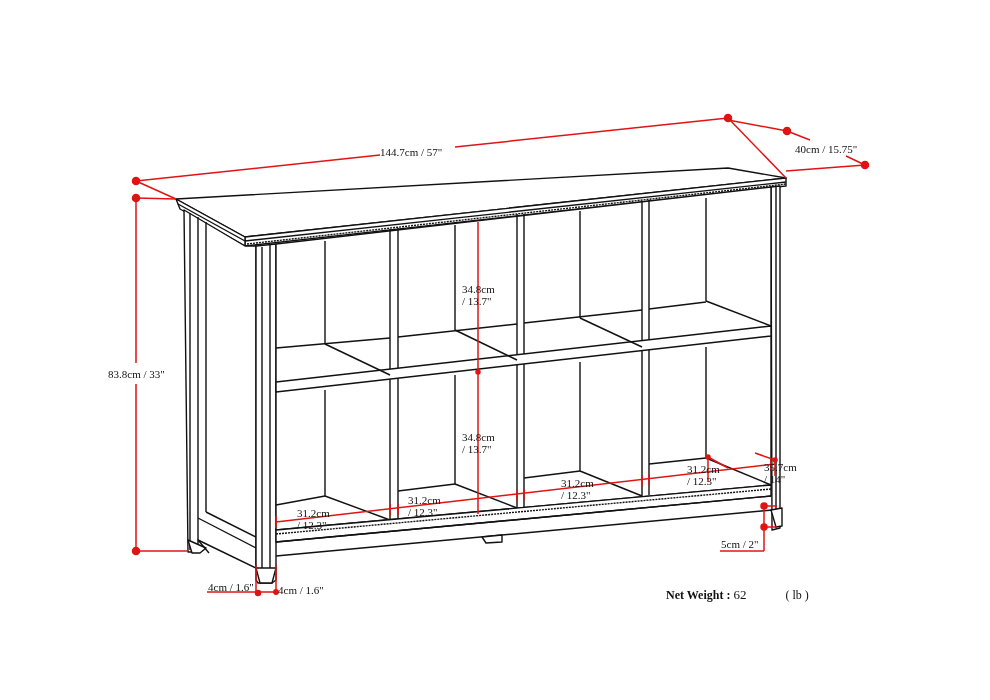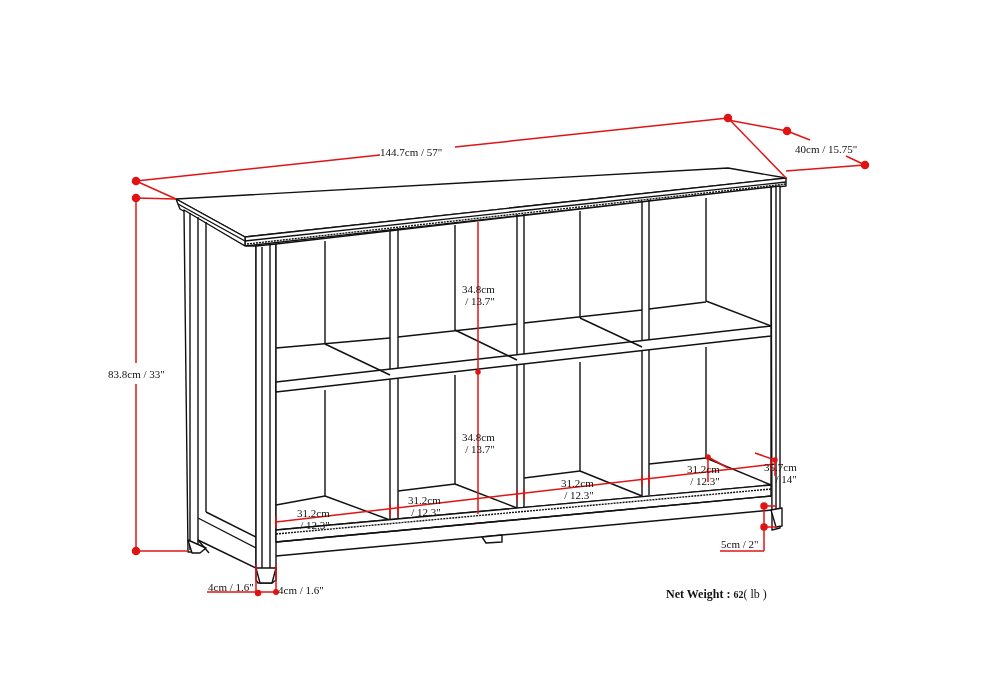--- a/index.html
+++ b/index.html
@@ -1,23 +1,23 @@
 <!DOCTYPE html>
 <html><head>
 <meta charset="utf-8">
 <style>
   html, body { margin:0; padding:0; background:#ffffff; }
   body { width:990px; height:700px; position:relative; overflow:hidden; font-family:"Liberation Serif", serif; }
   #diagram { position:absolute; left:0; top:0; width:990px; height:700px; }
   .lbl { position:absolute; font-family:"Liberation Serif", serif; font-size:11px; color:#111; line-height:12px; white-space:nowrap; background:#fff; }
   .lbl.nobg { background:transparent; }
-  .lbl.c { text-align:right; }
+  .lbl.c { text-align:left; }
   .weight { position:absolute; left:666px; top:587px; font-family:"Liberation Serif", serif; font-size:12px; font-weight:bold; color:#111; white-space:nowrap; }
-  .weight .num { font-size:10px; font-weight:bold; }
-  .weight .unit { font-weight:normal; }
+  .weight .num { font-size:13px; font-weight:normal; }
+  .weight .unit { font-weight:normal;margin-left:39px; }
 </style>
 </head>
 <body>
 
 <svg id="diagram" viewBox="0 0 990 700" xmlns="http://www.w3.org/2000/svg">
   <g fill="none" stroke="#111" stroke-width="1.4" stroke-linejoin="round">
 
     <polygon points="176,199 728,168 786,178 245,237" fill="#fff"></polygon>
 
     <polygon points="245,237 786,178 786,186 245,246" fill="#fff"></polygon>

